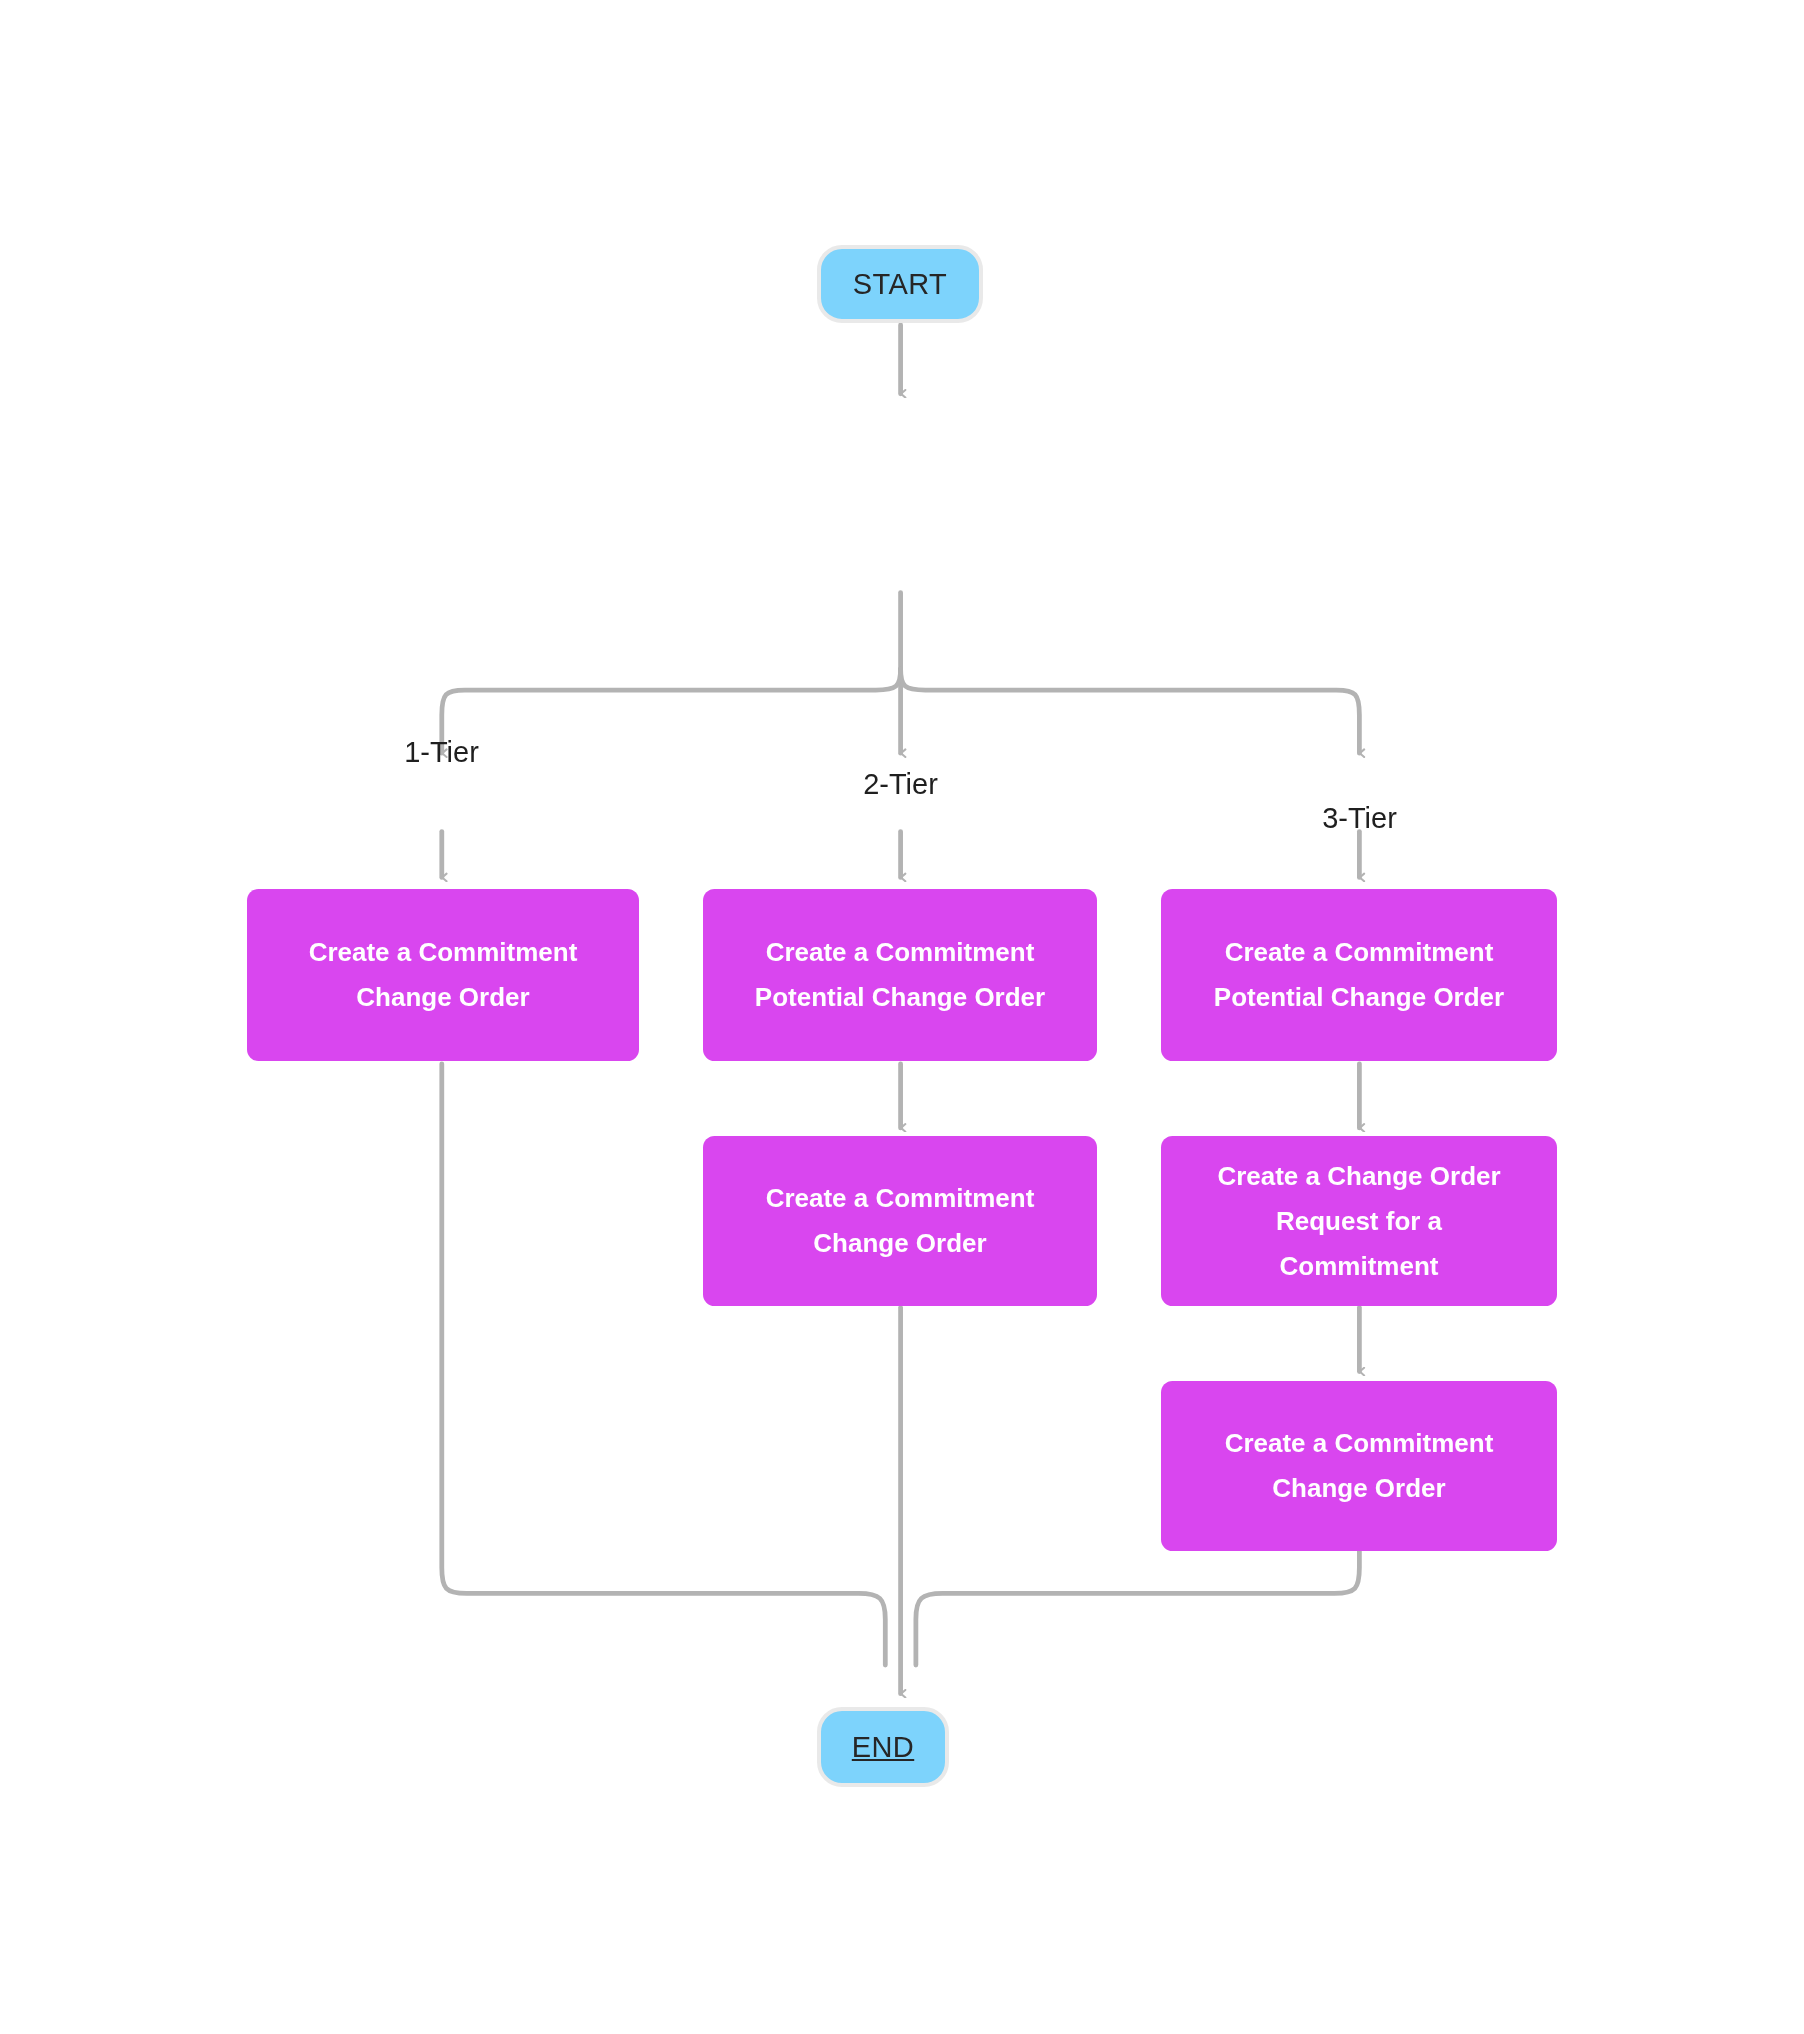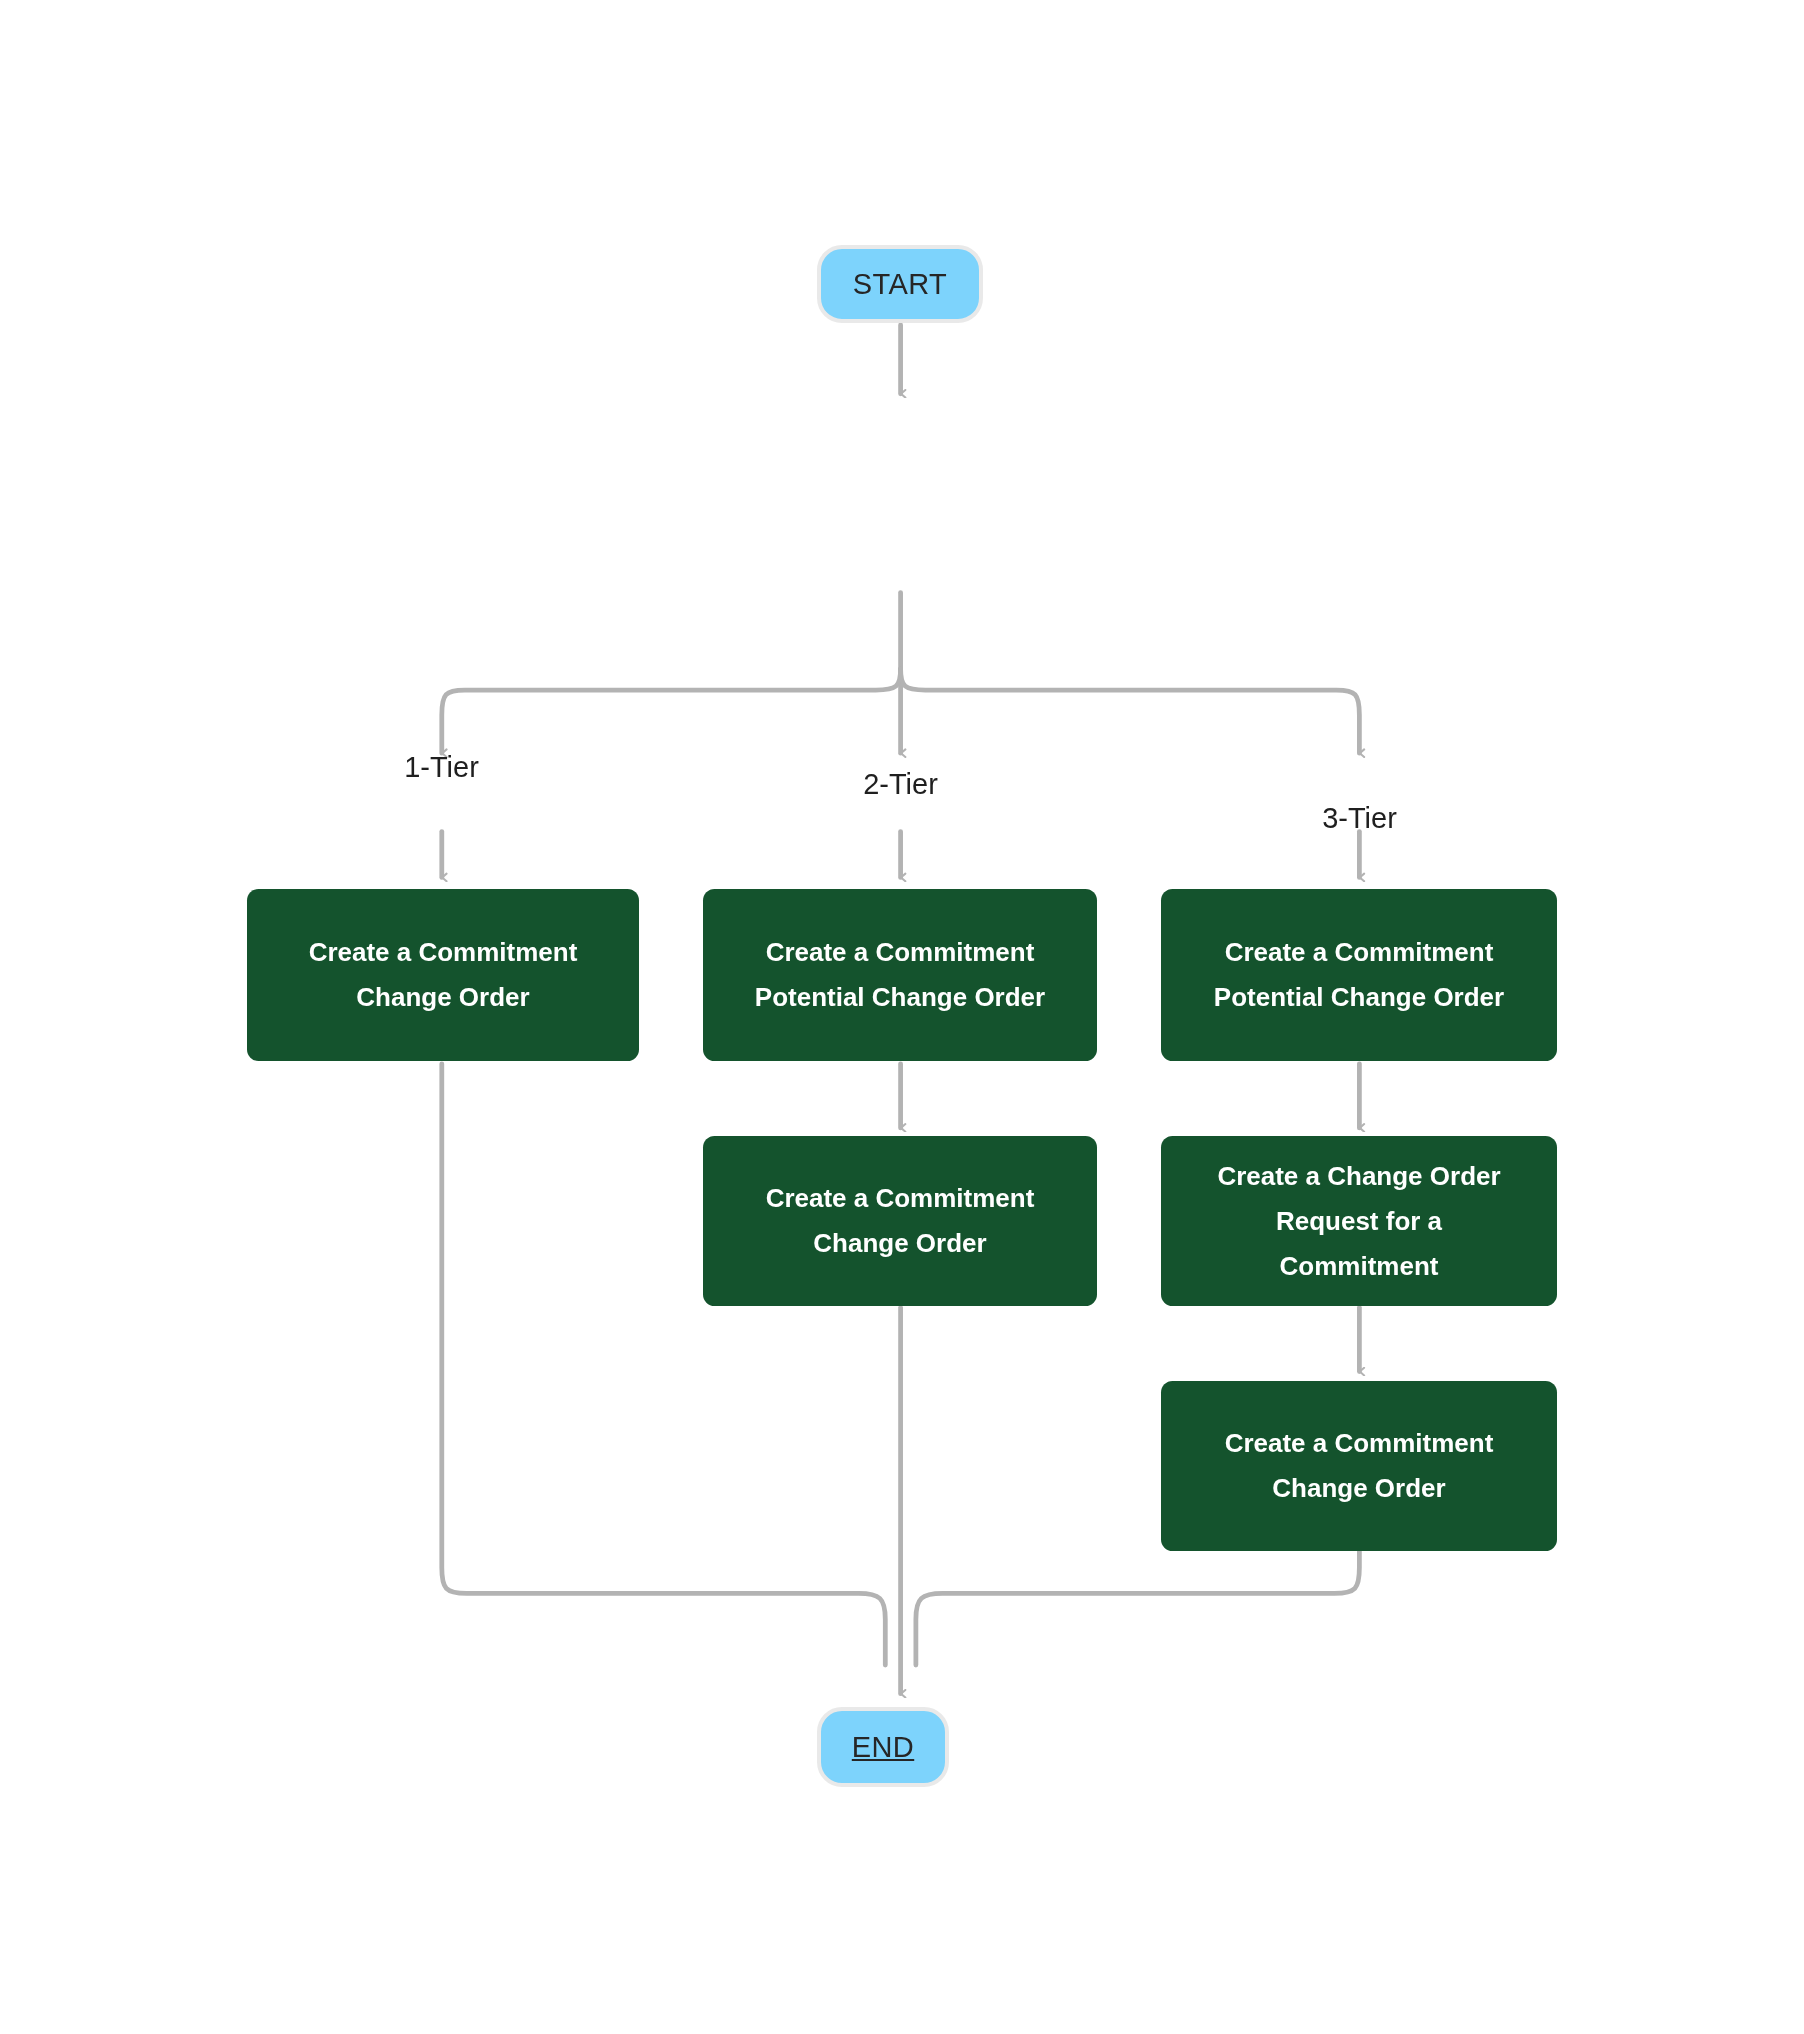--- a/index.html
+++ b/index.html
@@ -63,21 +63,21 @@
     font-size: 29px;
     font-weight: 400;
     line-height: 34px;
     z-index: 3;
   }
 
   
   .node-box {
     position: absolute;
     box-sizing: border-box;
-    background: #14532d;
+    background: #d946ef;
     border-radius: 11.5px;
     display: flex;
     align-items: center;
     justify-content: center;
     text-align: center;
     color: #ffffff;
     font-size: 26px;
     font-weight: 700;
     line-height: 45px;
     padding: 9.6px 21px;
@@ -129,21 +129,21 @@
 
       <path d="M942,1368 L942,1772" marker-end="url(#arrowhead)"></path>
     </g>
   </svg>
 
   <div class="terminator" style="left:817px; top:245px; width:166px; height:78px;">
     <span>START</span>
   </div>
 
 
-  <div class="edge-label" style="left:346px; top:750px; width:191px;">1-Tier</div>
+  <div class="edge-label" style="left:346px; top:735px; width:191px;">1-Tier</div>
   <div class="edge-label" style="left:805px; top:767px; width:191px;">2-Tier</div>
   <div class="edge-label" style="left:1264px; top:767px; width:191px;margin-top:34px;">3-Tier</div>
 
   <div class="node-box" style="left:247px; top:889px; width:392px; height:172px;">Create a Commitment
 Change Order</div>
 
   <div class="node-box" style="left:703px; top:889px; width:394px; height:172px;">Create a Commitment
 Potential Change Order</div>
   <div class="node-box" style="left:703px; top:1136px; width:394px; height:170px;">Create a Commitment
 Change Order</div>

